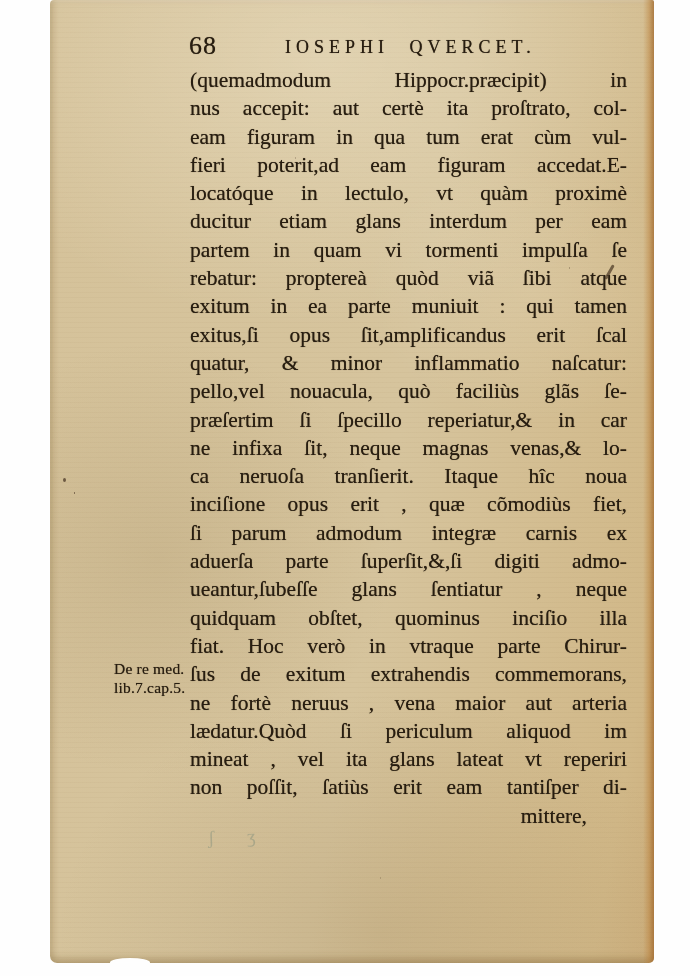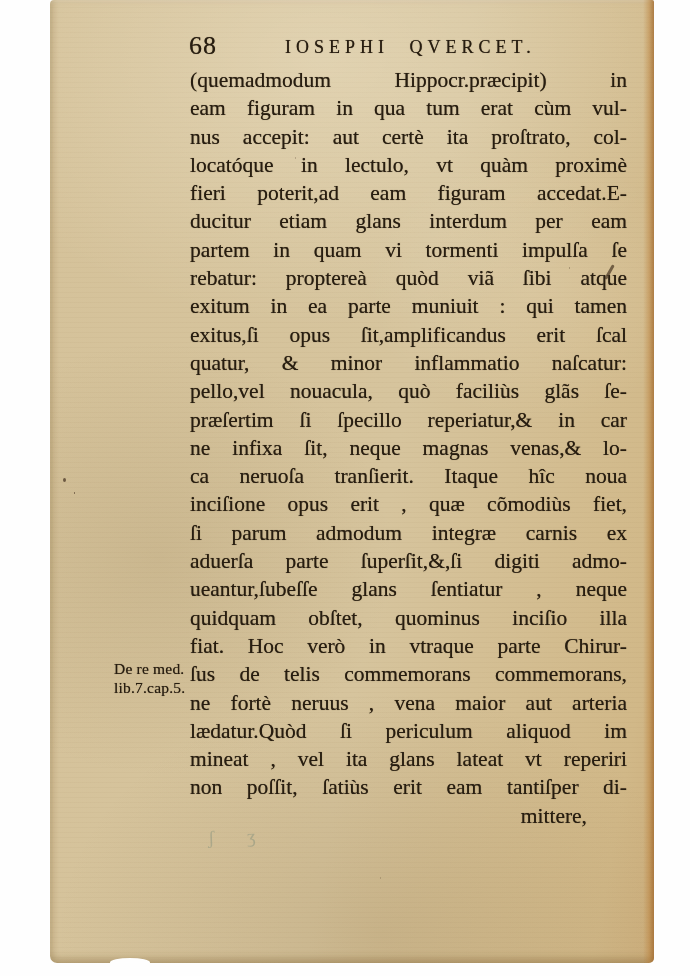--- a/index.html
+++ b/index.html
@@ -73,41 +73,41 @@
 <body>
 
 <div class="scan">
   <div class="page">
 
     <span class="pagenum ink">68</span>
     <span class="running ink">IOSEPHI QVERCET.</span>
 
     <div class="textcol ink">
       <div class="line">(quemadmodum Hippocr.præcipit) in</div>
+      <div class="line">nus accepit: aut certè ita proſtrato, col-</div>
       <div class="line">eam figuram in qua tum erat cùm vul-</div>
-      <div class="line">nus accepit: aut certè ita proſtrato, col-</div>
+      <div class="line">fieri poterit,ad eam figuram accedat.E-</div>
       <div class="line">locatóque in lectulo, vt quàm proximè</div>
-      <div class="line">fieri poterit,ad eam figuram accedat.E-</div>
       <div class="line">ducitur etiam glans interdum per eam</div>
       <div class="line">partem in quam vi tormenti impulſa ſe</div>
       <div class="line">rebatur: proptereà quòd viã ſibi atque</div>
       <div class="line">exitum in ea parte muniuit : qui tamen</div>
       <div class="line">exitus,ſi opus ſit,amplificandus erit ſcal</div>
       <div class="line">quatur, &amp; minor inflammatio naſcatur:</div>
       <div class="line">pello,vel nouacula, quò faciliùs glãs ſe-</div>
       <div class="line">præſertim ſi ſpecillo reperiatur,&amp; in car</div>
       <div class="line">ne infixa ſit, neque magnas venas,&amp; lo-</div>
       <div class="line">ca neruoſa tranſierit.  Itaque hîc noua</div>
       <div class="line">inciſione opus erit , quæ cõmodiùs fiet,</div>
       <div class="line">ſi parum admodum integræ carnis ex</div>
       <div class="line">aduerſa parte ſuperſit,&amp;,ſi digiti admo-</div>
       <div class="line">ueantur,ſubeſſe glans ſentiatur , neque</div>
       <div class="line">quidquam obſtet, quominus inciſio illa</div>
       <div class="line">fiat.  Hoc verò in vtraque parte Chirur-</div>
-      <div class="line">ſus de telis commemorans commemorans,</div>
+      <div class="line">ſus de exitum extrahendis commemorans,</div>
       <div class="line">ne fortè neruus , vena maior aut arteria</div>
       <div class="line">lædatur.Quòd ſi periculum aliquod im</div>
       <div class="line">mineat , vel ita glans lateat vt reperiri</div>
       <div class="line">non poſſit, ſatiùs erit eam tantiſper di-</div>
       <div class="line last">mittere,</div>
     </div>
 
     <div class="marginnote ink">
       <div>De re med.</div>
       <div>lib.7.cap.5.</div>

